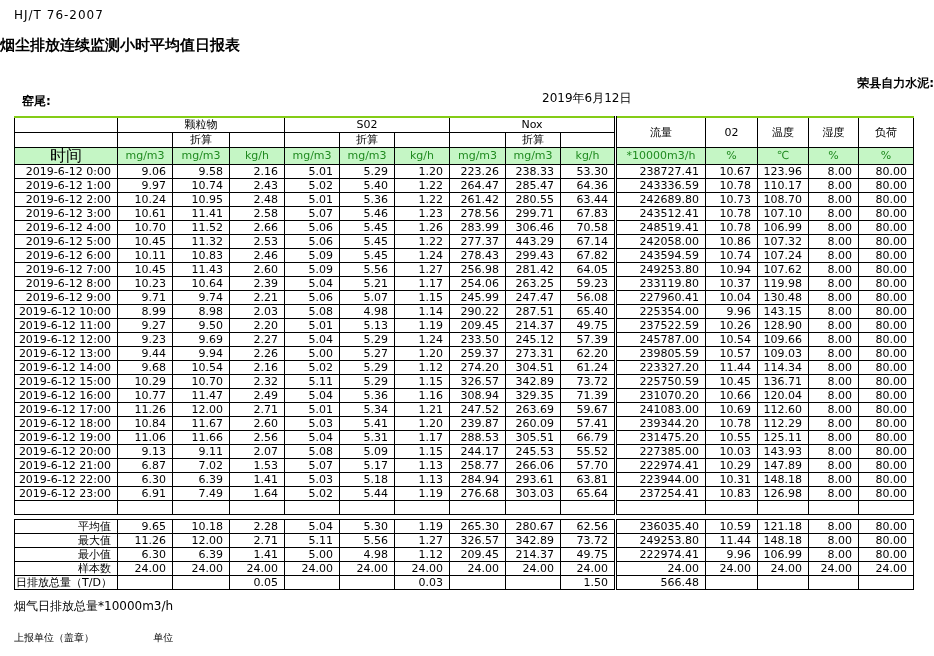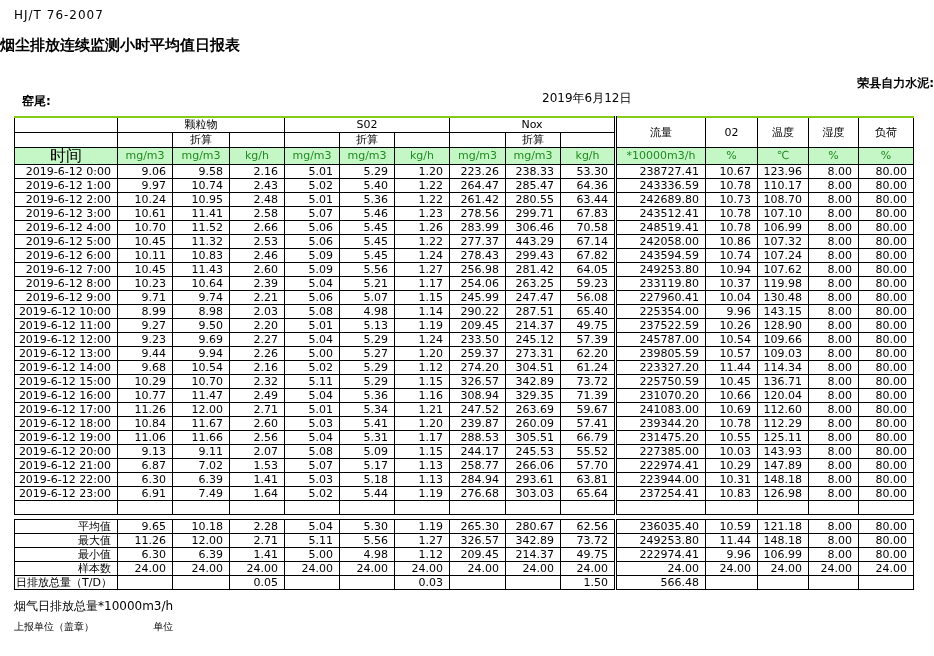--- a/index.html
+++ b/index.html
@@ -42,21 +42,21 @@
   td.green{
     background:var(--green-bg);
     color:var(--green-text);
     text-align:center;height:17px;
   }
   td.green.time-hdr{color:#000;font-size:16px;text-align:center;}
   .flow-col{border-left:3px double #000 !important;}
   td.time-col{padding-right:7px;}
   tr.spacer td{border:none;height:5px;padding:0;}
   tr.total-row td:first-child{text-align:left;padding-left:1px;}
-  .footer-flow{margin:8px 0 5px 14px;font-size:12px;}
+  .footer-flow{margin:8px 0 16px 14px;font-size:12px;}
   .footer-line{margin:3px 0 0 14px;font-size:10px;position:relative;}
   .unit-label{margin-left:56px;}
 </style>
 </head>
 <body>
 
 <div class="std-code">HJ/T  76-2007</div>
 <div class="report-title">烟尘排放连续监测小时平均值日报表</div>
 <div class="company-line">荣县自力水泥:</div>
 <div class="station-line">

